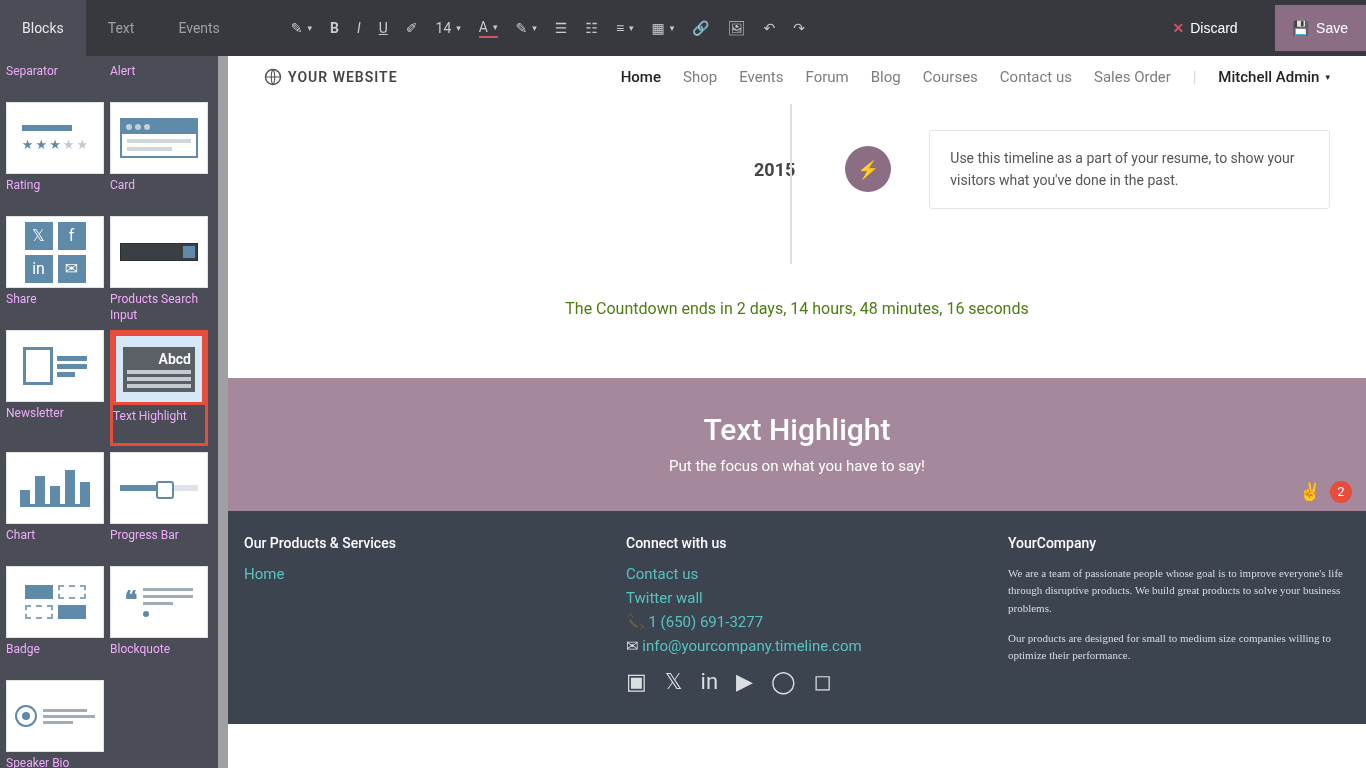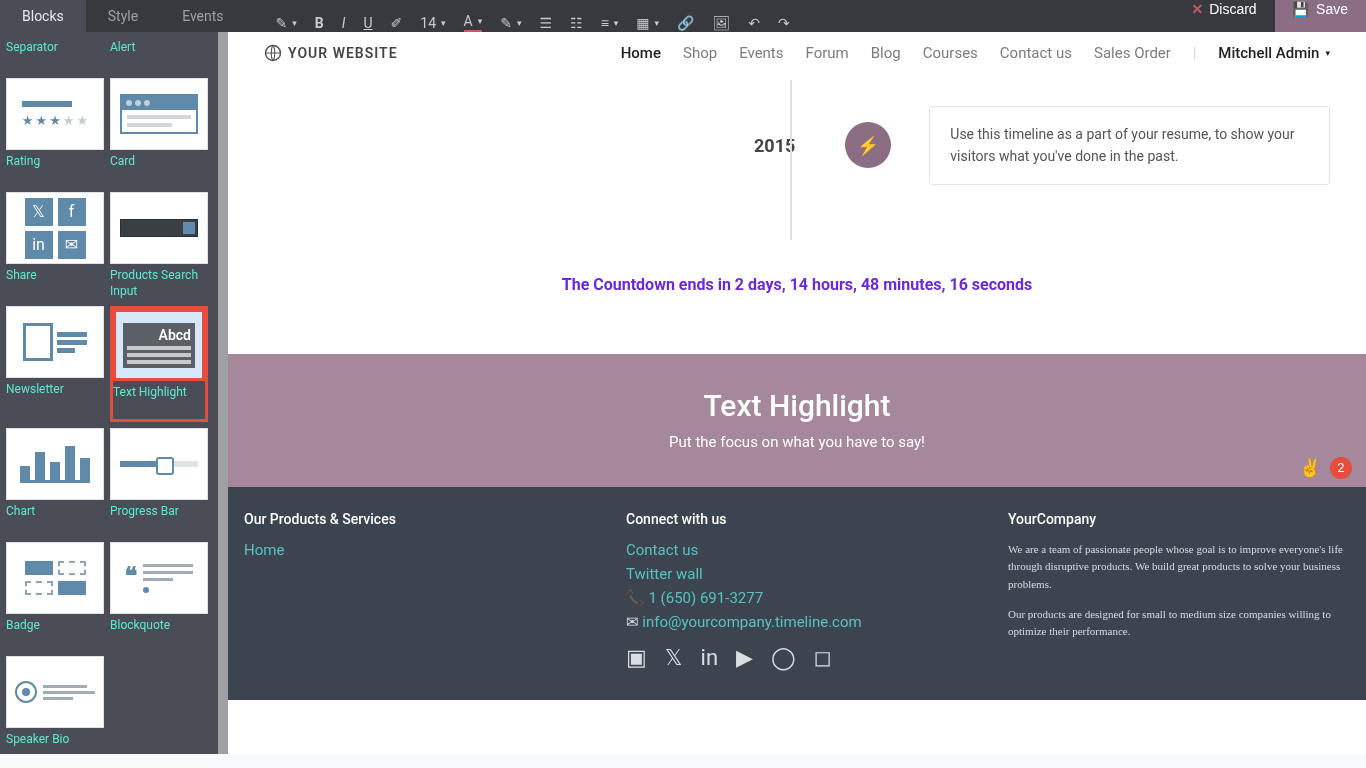--- a/index.html
+++ b/index.html
@@ -1,37 +1,37 @@
 <!DOCTYPE html>
 <html><head>
 <meta charset="utf-8">
 <style>
 * { box-sizing: border-box; margin: 0; padding: 0; }
 body { font-family: -apple-system, BlinkMacSystemFont, "Segoe UI", Roboto, sans-serif; font-size: 14px; color: #333; background: #f8f9fa; width: 1366px; height: 768px; overflow: hidden; position: relative; }
 
 
-.toolbar { height: 32px; background: #37393f; display: flex; align-items: flex-end; color: #d0d2d6; }
+.toolbar { height: 56px; background: #37393f; display: flex; align-items: center; color: #d0d2d6; gap: 19px; }
 .tabs { display: flex; height: 100%; align-items: center; }
 .tab { padding: 0 22px; height: 100%; display: flex; align-items: center; cursor: pointer; font-size: 14px; color: #9da0a6; }
 .tab.active { background: #4a4d55; color: #e8e9eb; }
 .tool-icons { display: flex; align-items: center; gap: 18px; padding-left: 30px; flex: 1; }
 .tool-icons .ico { color: #c8cace; cursor: pointer; font-size: 14px; display: flex; align-items: center; gap: 3px; }
 .btn-discard { background: transparent; border: none; color: #fff; padding: 0 18px; height: 46px; display: flex; align-items: center; gap: 6px; cursor: pointer; font-size: 14px; }
 .btn-discard .x { color: #c9566a; font-weight: bold; }
 .btn-save { background: #8c6e84; border: none; color: #fff; padding: 0 18px; height: 46px; display: flex; align-items: center; gap: 6px; cursor: pointer; font-size: 14px; }
 .caret { font-size: 9px; margin-left: 2px; }
 
 
 .main { display: flex; height: calc(768px - 46px); }
 .sidebar { width: 228px; background: #4a4d55; color: #bfc1c5; overflow-y: auto; position: relative; }
 .sidebar-scroll { position: absolute; right: 0; top: 0; bottom: 0; width: 10px; background: #9ea0a4; }
 .sidebar-inner { padding: 8px 6px 20px; display: grid; grid-template-columns: 1fr 1fr; gap: 6px 6px; width: 214px; }
 .block-item { display: flex; flex-direction: column; gap: 4px; cursor: grab; }
 .block-item .thumb { background: #fff; height: 72px; display: flex; align-items: center; justify-content: center; border: 1px solid #e0e2e5; }
-.block-item .lbl { font-size: 12px; color: #5eead4; line-height: 1.3; min-height: 32px; }
+.block-item .lbl { font-size: 12px; color: #f0abfc; line-height: 1.3; min-height: 32px; }
 .block-item.highlighted .thumb { background: #d6e8f7; border: 3px solid #e74c3c; height: 72px; }
 .block-item.highlighted { border: 3px solid #e74c3c; padding-bottom: 2px; }
 
 
 .th-rating { display:flex; flex-direction:column; gap:6px; align-items:flex-start; padding:0 8px; }
 .th-rating .bar { background:#5f8aa9; height:6px; width:50px; }
 .th-rating .stars { display:flex; gap:2px; }
 .th-rating .star { color:#5f8aa9; font-size:13px; }
 .th-rating .star.off { color:#c0cad2; }
 .th-card { border:2px solid #5f8aa9; width:78px; }
@@ -81,21 +81,21 @@
 .divider { color: #d0d2d5; }
 .user { color: #222; font-weight: 500; font-size: 15px; display: flex; align-items: center; gap: 4px; }
 
 .timeline { position: relative; padding: 0 36px 60px; }
 .tl-line { position: absolute; left: 562px; top: 0; width: 2px; height: 160px; background: #dcdfe3; }
 .tl-row { display: flex; align-items: center; gap: 30px; margin-left: 490px; padding-top: 26px; }
 .tl-year { font-weight: 700; color: #444; font-size: 18px; }
 .tl-dot { width: 46px; height: 46px; border-radius: 50%; background: #8c6e84; color: #fff; display: flex; align-items: center; justify-content: center; font-size: 18px; margin-left: 20px; }
 .tl-card { background: #fff; border: 1px solid #e2e4e7; border-radius: 3px; padding: 16px 20px; flex: 1; max-width: 408px; margin-left: 8px; color: #555; line-height: 1.6; }
 
-.countdown { text-align: center; padding: 30px 0 60px; color: #6d28d9; font-size: 16px; font-weight: bold; }
+.countdown { text-align: center; padding: 30px 0 60px; color: #4d7c0f; font-size: 16px; }
 
 .highlight-block { background: #a6889c; color: #fff; text-align: center; padding: 34px 0 36px; position: relative; }
 .highlight-block h2 { font-size: 30px; font-weight: 500; margin-bottom: 10px; }
 .highlight-block p { font-size: 15px; }
 .hb-badges { position: absolute; right: 14px; bottom: 8px; display: flex; align-items: center; gap: 8px; }
 .hb-emoji { font-size: 18px; }
 .hb-count { background: #e74c3c; color: #fff; width: 22px; height: 22px; border-radius: 50%; display: flex; align-items: center; justify-content: center; font-size: 13px; }
 
 .footer { background: #3c4450; color: #dadde1; padding: 24px 16px 30px; display: flex; gap: 40px; }
 .footer .col { flex: 1; }
@@ -105,21 +105,21 @@
 .footer p { line-height: 1.6; margin-bottom: 12px; font-size: 11px; font-family: Liberation Serif, serif; }
 .social { display: flex; gap: 18px; margin-top: 14px; }
 .social .si { color: #dadde1; font-size: 22px; }
 </style>
 </head>
 <body>
 
 <div class="toolbar">
   <div class="tabs">
     <div class="tab active">Blocks</div>
-    <div class="tab">Style</div>
+    <div class="tab">Text</div>
     <div class="tab">Events</div>
   </div>
   <div class="tool-icons">
     <span class="ico">✎<span class="caret">▾</span></span>
     <span class="ico" style="font-weight:bold">B</span>
     <span class="ico" style="font-style:italic">I</span>
     <span class="ico" style="text-decoration:underline">U</span>
     <span class="ico">✐</span>
     <span class="ico">
         <span>14</span>

